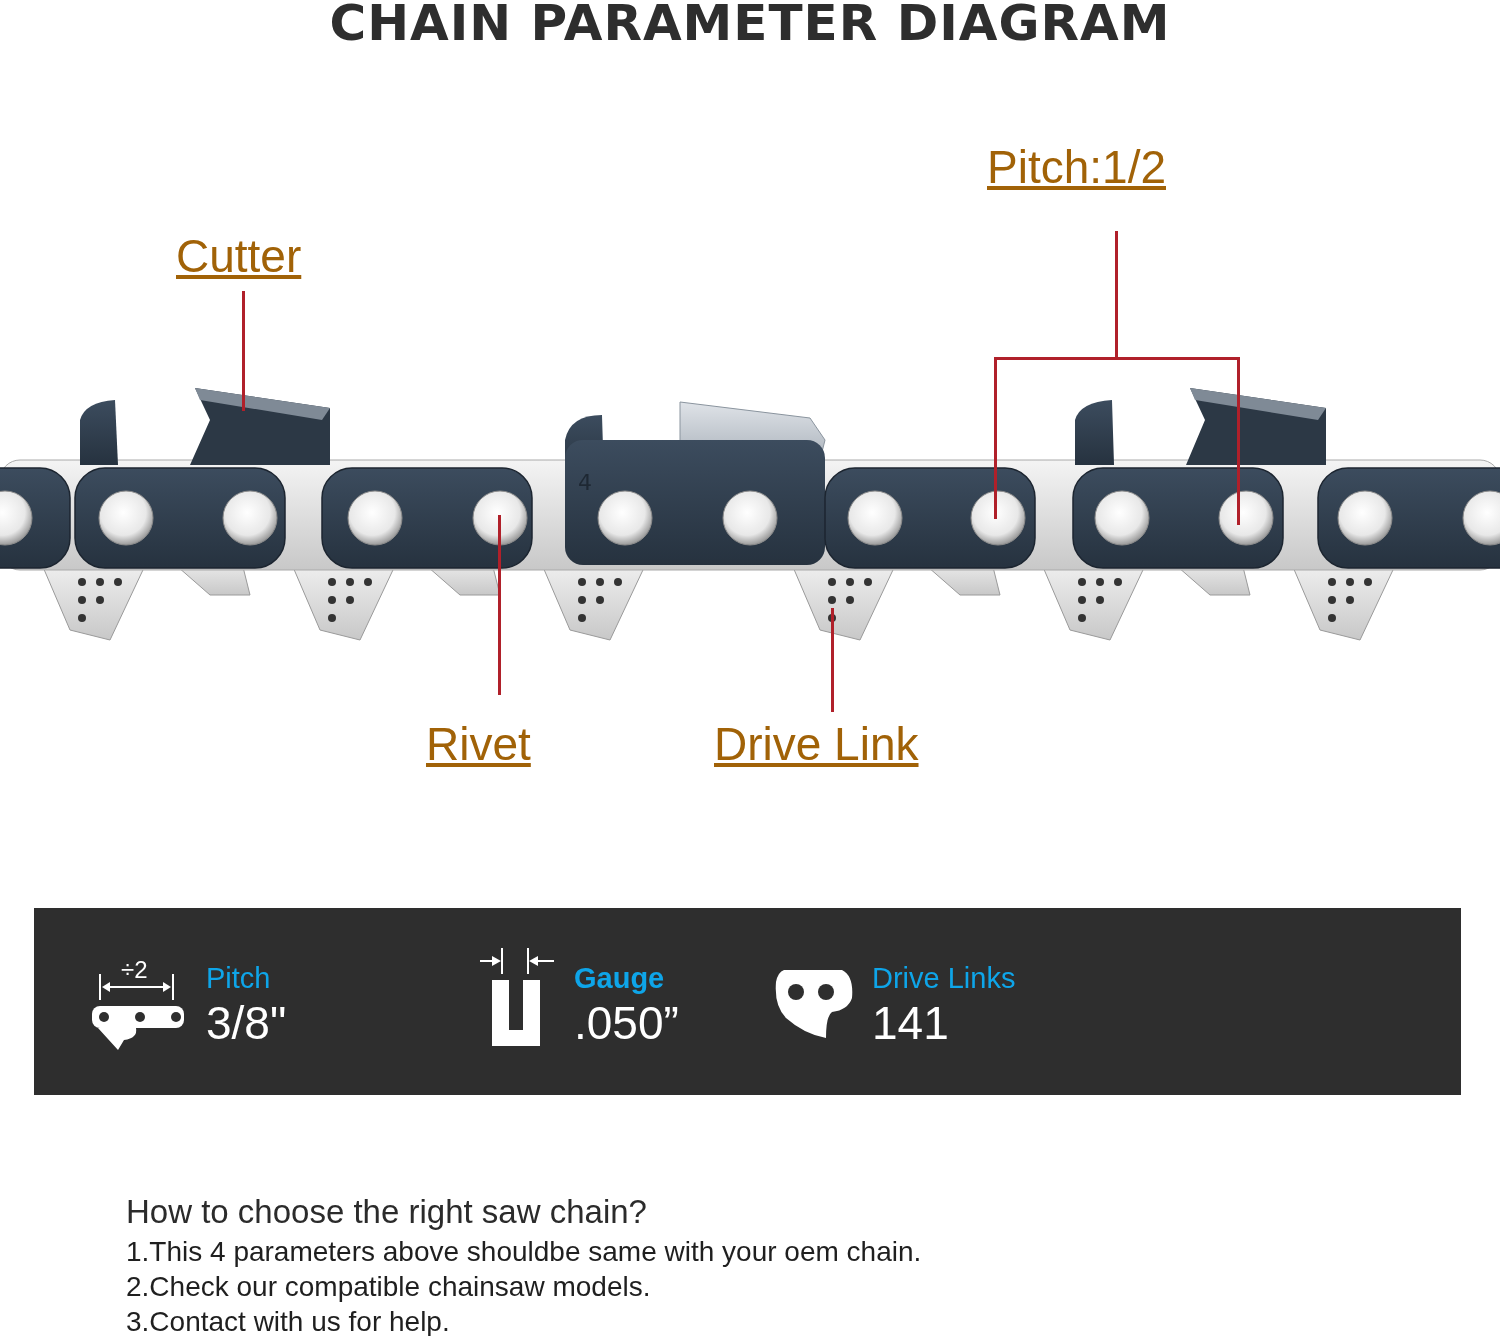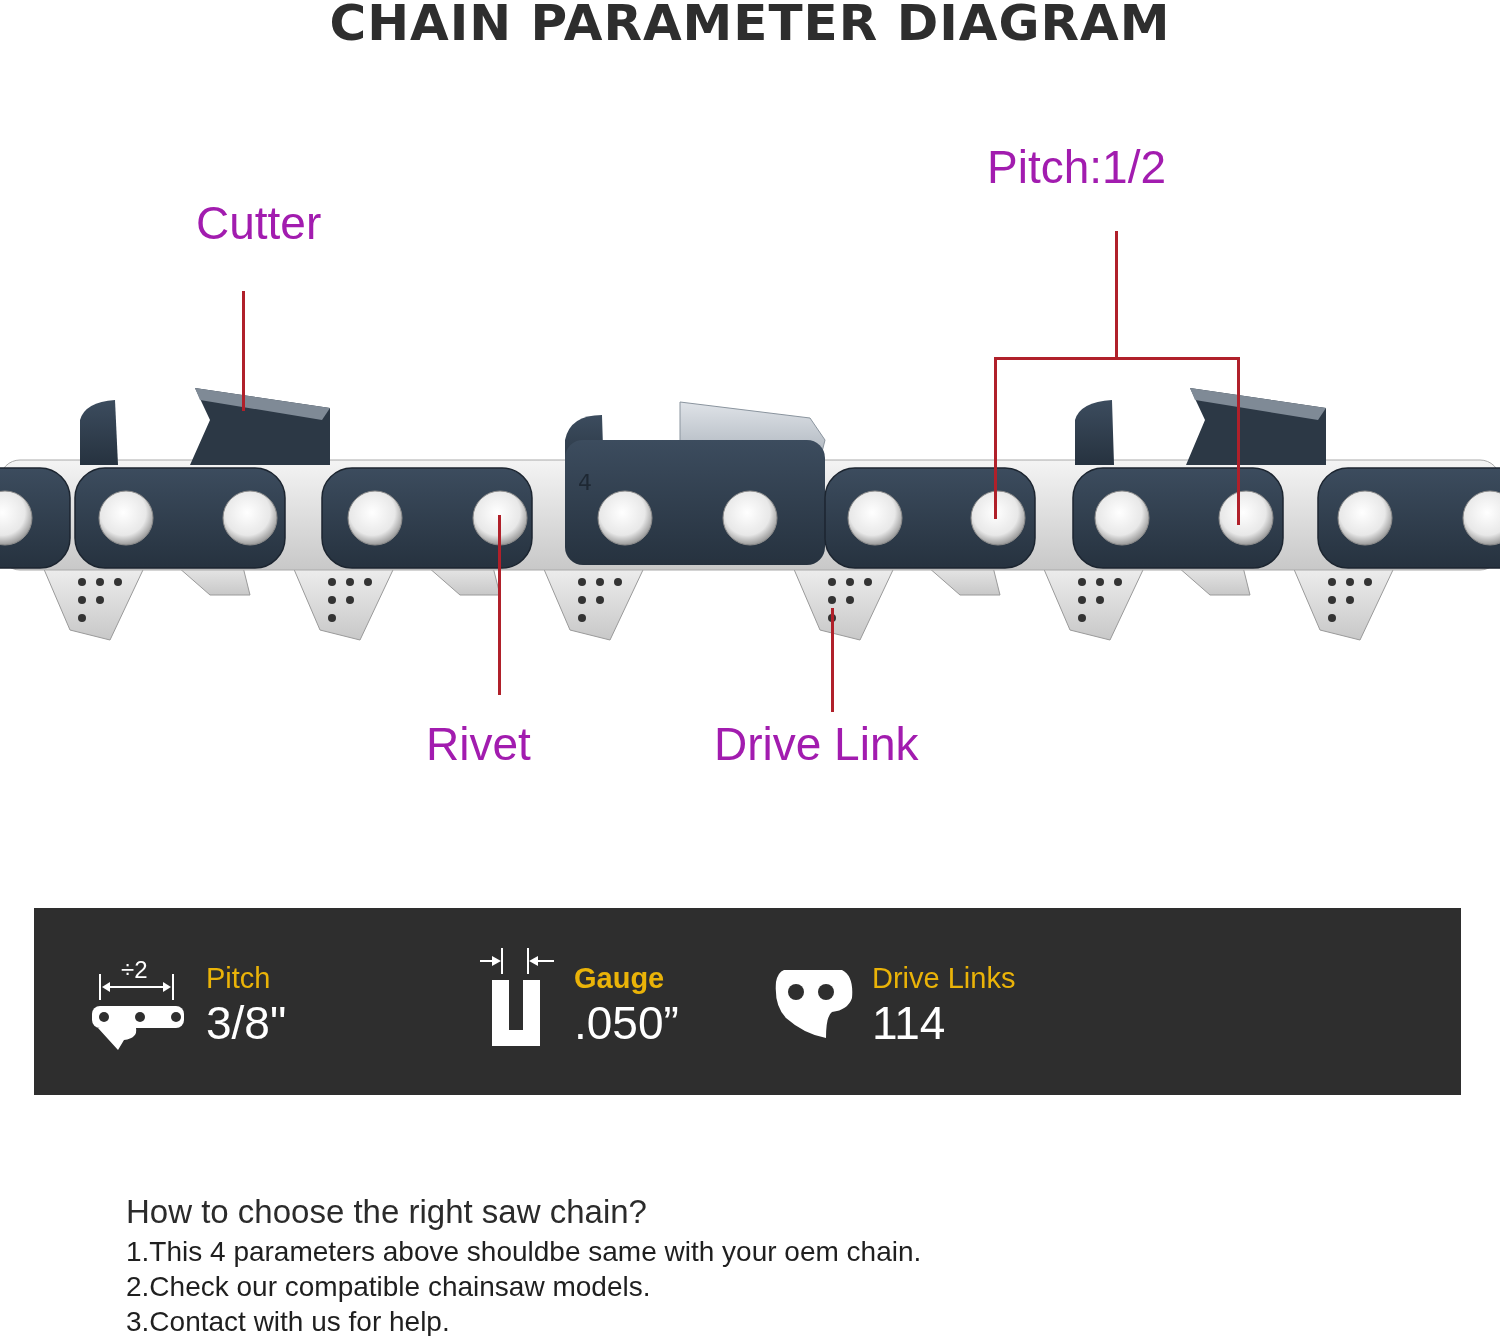--- a/index.html
+++ b/index.html
@@ -1,36 +1,36 @@
 <!DOCTYPE html>
 <html><head>
 <meta charset="utf-8">
 <style>
   html, body { margin: 0; padding: 0; background: #ffffff; }
   body { width: 1500px; height: 1336px; position: relative; overflow: hidden; font-family: "Liberation Sans", sans-serif; color: #2b2b2b; }
   .title { position: absolute; left: 0; width: 1500px; top: -6px; text-align: center; font-family: "DejaVu Sans", sans-serif; font-weight: 900; font-size: 50px; letter-spacing: 1px; color: #2e2e2e; transform: scaleY(1.0); }
-  .label { position: absolute; font-size: 46px; color: #a21caf; }
+  .label { position: absolute; font-size: 46px; color: #a16207; text-decoration: underline; }
   .leader { position: absolute; background: #b0202a; }
   .chain { position: absolute; left: 0; top: 380px; width: 1500px; height: 280px; }
   .spec-band { position: absolute; left: 34px; top: 908px; width: 1427px; height: 187px; background: #2e2e2e; }
   .spec { position: absolute; top: 0; height: 187px; }
-  .spec .name { position: absolute; font-size: 29px; color: #eab308; white-space: nowrap; }
+  .spec .name { position: absolute; font-size: 29px; color: #0ea5e9; white-space: nowrap; }
   .spec .value { position: absolute; font-size: 46px; color: #ffffff; white-space: nowrap; }
   .spec svg { position: absolute; }
   .howto { position: absolute; left: 126px; top: 1178px; margin-top: 12px; }
   .howto h2 { margin: 0; font-weight: normal; font-size: 33px; color: #2b2b2b; line-height: 44px; }
   .howto ol { list-style: none; margin: 0; padding: 0; }
   .howto li { font-size: 28px; line-height: 35px; color: #1f1f1f; }
 </style>
 </head>
 <body>
 
 <div class="title">CHAIN PARAMETER DIAGRAM</div>
 
-<div class="label" style="left:176px; top:196px;margin-left:20px;">Cutter</div>
+<div class="label" style="left:176px; top:229px;">Cutter</div>
 <div class="label" style="left:987px; top:140px;">Pitch:1/2</div>
 <div class="label" style="left:426px; top:705px;margin-top:12px;">Rivet</div>
 <div class="label" style="left:714px; top:717px;text-align:right;">Drive Link</div>
 
 <svg class="chain" viewBox="0 0 1500 280" xmlns="http://www.w3.org/2000/svg">
   <defs>
     <linearGradient id="steel" x1="0" y1="0" x2="0" y2="1">
       <stop offset="0" stop-color="#f4f4f4"></stop>
       <stop offset="1" stop-color="#c8c8c8"></stop>
     </linearGradient>
@@ -186,21 +186,21 @@
     <div class="value" style="left:110px; top:88px;">.050”</div>
   </div>
 
   <div class="spec" style="left:736px; width:330px;">
     <svg style="left:4px; top:60px;" width="82" height="72" viewBox="0 0 82 72">
       <path d="M10,2 L68,2 Q80,8 78,30 Q74,42 58,44 Q52,48 52,70 Q30,66 12,50 Q0,38 2,14 Q4,4 10,2 Z" fill="#fff"></path>
       <circle cx="22" cy="24" r="8" fill="#2e2e2e"></circle>
       <circle cx="52" cy="24" r="8" fill="#2e2e2e"></circle>
     </svg>
     <div class="name" style="left:102px; top:54px;">Drive Links</div>
-    <div class="value" style="left:102px; top:88px;">114</div>
+    <div class="value" style="left:102px; top:88px;">141</div>
   </div>
 
 </div>
 
 <div class="howto">
   <h2>How to choose the right saw chain?</h2>
   <ol>
     <li>1.This 4 parameters above shouldbe same with your oem chain.</li>
     <li>2.Check our compatible chainsaw models.</li>
     <li>3.Contact with us for help.</li>

